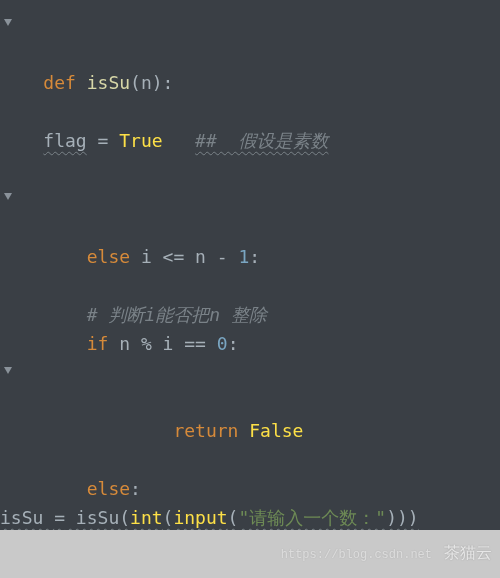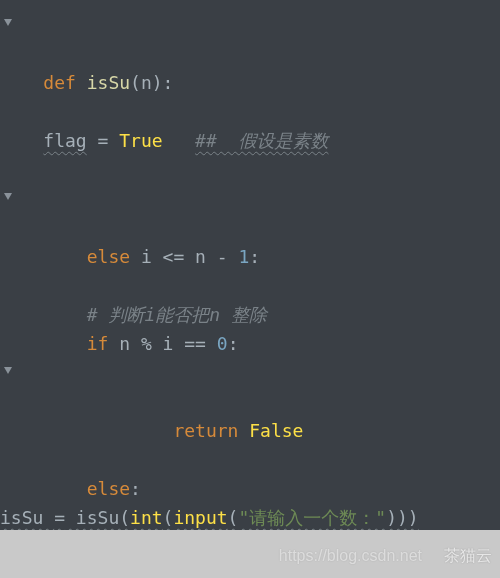--- a/index.html
+++ b/index.html
@@ -12,21 +12,21 @@
   .fn{color:#d7d7a8;}
   .num{color:#7aa6c2;}
   .id{color:#a6b0b8;}
   .bi{color:#fde047;}
   .cm{color:#7a8288;font-style:italic;text-align:center;}
   .str{color:#6d8a55;}
   .op{color:#a6b0b8;}
   .wavy{text-decoration:underline wavy #7a8288;text-decoration-thickness:1px;text-underline-offset:4px;}
   .footer-bar{position:absolute;left:0;right:0;bottom:0;height:48px;background:#c9c9c9;}
   .watermark{position:absolute;right:8px;bottom:8px;color:#fff;font-family:sans-serif;font-size:16px;opacity:0.55;text-shadow:0 0 2px rgba(0,0,0,.4);}
-  .watermark .wm-url{opacity:.65;font-size:16px;margin-right:22px;}
+  .watermark .wm-url{opacity:.65;font-size:12px;margin-right:12px;font-family:Liberation Mono, monospace;}
 </style>
 </head>
 <body>
 
 <div class="editor">
 
   <div class="line">
     <span class="gutter-fold"><svg width="10" height="10">
           <path d="M1 1 L9 1 L5 8 Z" fill="#8a929a"></path>
         </svg></span>

